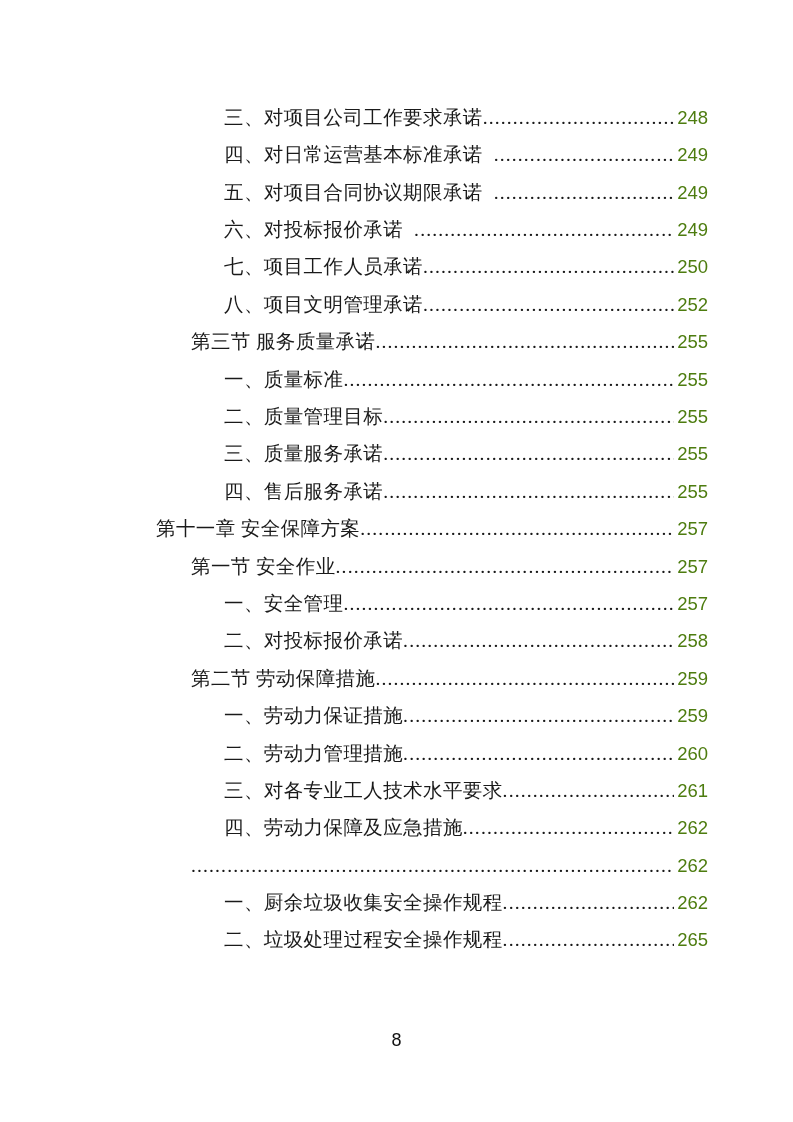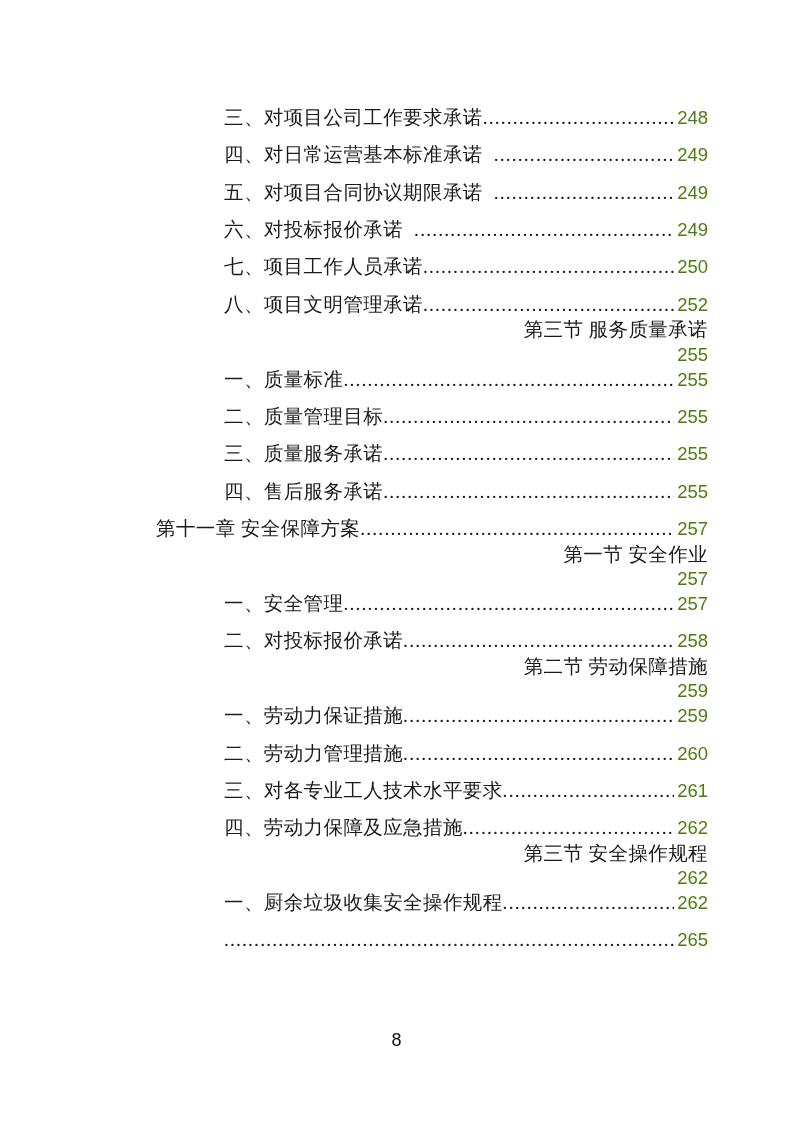--- a/index.html
+++ b/index.html
@@ -37,21 +37,21 @@
     display: flex;
     align-items: flex-end;
     height: 37.4px;
     width: 100%;
     box-sizing: border-box;
     white-space: nowrap;
   }
 
   
   .lvl-1 { padding-left: 0px; justify-content: space-between; }
-  .lvl-2 { padding-left: 35px; flex-direction: column; }
+  .lvl-2 { padding-left: 35px; }
   .lvl-3 { padding-left: 68px; }
 
   .toc-title {
     font-size: 19.5px;
     line-height: 1.0;
     letter-spacing: 0.4px;
     color: #1a1a1a;
     flex: 0 0 auto;
     padding-bottom: 6px;
   }
@@ -204,30 +204,30 @@
         <span class="toc-title">三、对各专业工人技术水平要求</span>
         <span class="toc-leader"></span>
         <span class="toc-page">261</span>
       </div>
       <div class="toc-entry lvl-3">
         <span class="toc-title">四、劳动力保障及应急措施</span>
         <span class="toc-leader"></span>
         <span class="toc-page">262</span>
       </div>
       <div class="toc-entry lvl-2">
-        <span class="toc-title">第三节 安全操作规程</span>
         <span class="toc-leader"></span>
         <span class="toc-page">262</span>
       </div>
       <div class="toc-entry lvl-3">
         <span class="toc-title">一、厨余垃圾收集安全操作规程</span>
         <span class="toc-leader"></span>
         <span class="toc-page">262</span>
       </div>
       <div class="toc-entry lvl-3">
+        <span class="toc-title">二、垃圾处理过程安全操作规程</span>
         <span class="toc-leader"></span>
         <span class="toc-page">265</span>
       </div>
     </div>
 
   <div class="page-footer">
     <span class="page-number">8</span>
   </div>
 
 </div>

